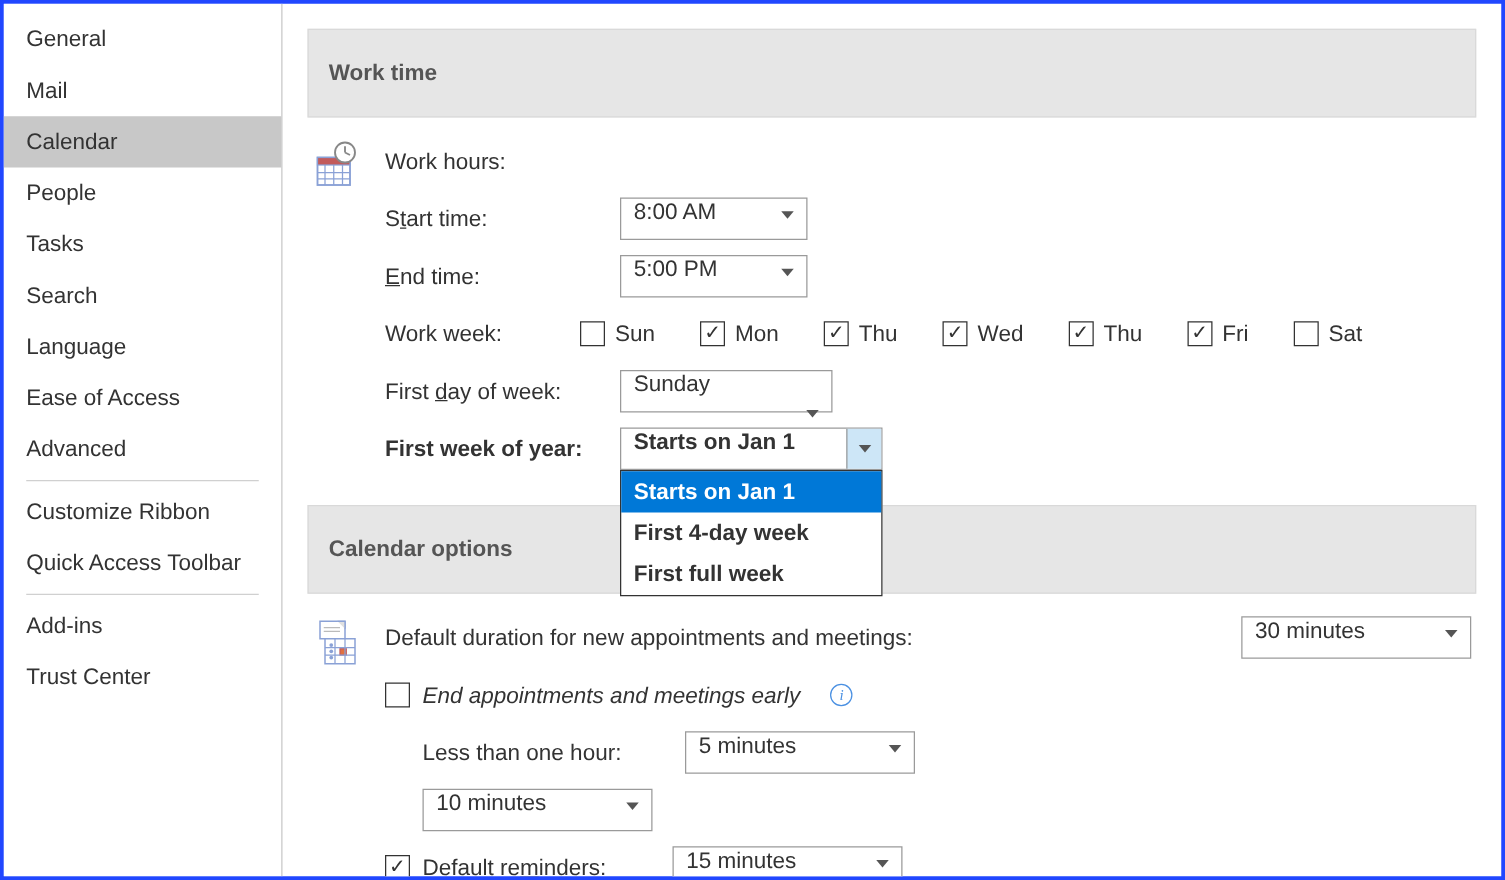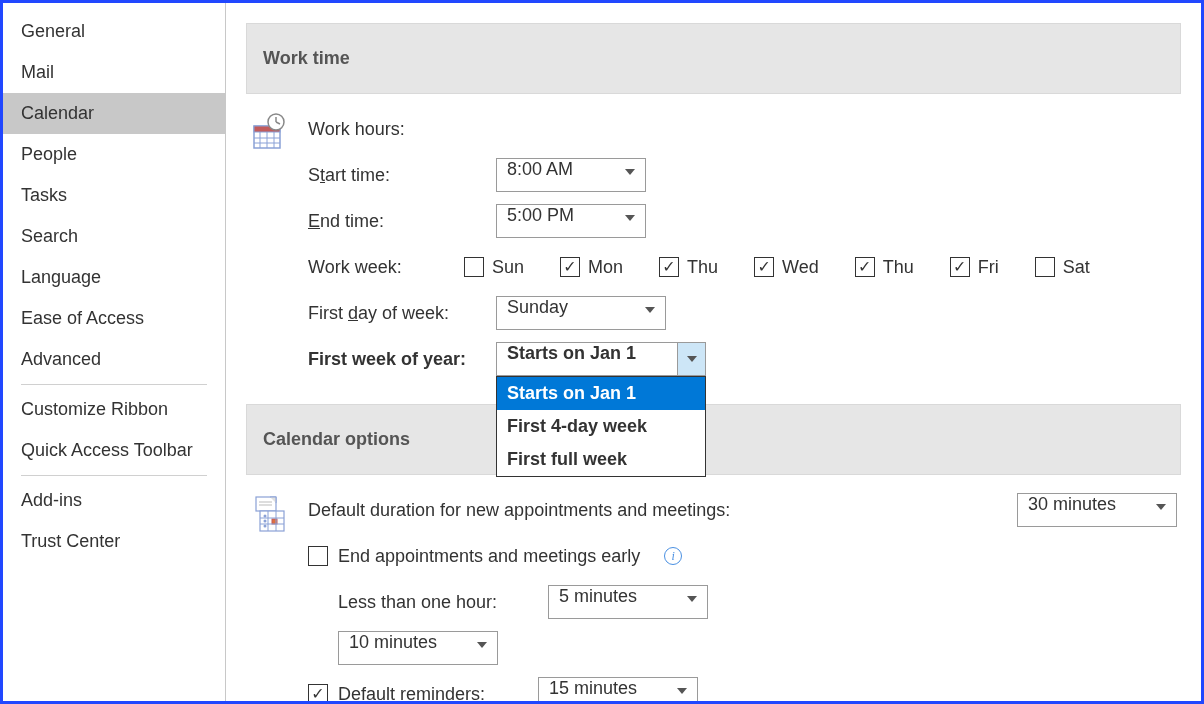--- a/index.html
+++ b/index.html
@@ -16,22 +16,22 @@
 .section-icon { width: 44px; flex: 0 0 44px; display: flex; justify-content: center; padding-top: 4px; }
 .section-content { flex: 1; }
 .row { display: flex; align-items: center; gap: 20px; min-height: 42px; margin-bottom: 4px; }
 .row-indent { padding-left: 30px; }
 .label { width: 168px; }
 .sub-label { width: 190px; }
 
 .select { border: 1px solid #9a9a9a; background: #fff; height: 34px; display: inline-flex; align-items: flex-start; padding: 0 10px; position: relative; cursor: pointer; }
 .select .caret { margin-left: auto; padding-left: 10px; }
 .select.w140 { width: 150px; }
-.select.w170 { width: 170px; }
-.select.w165 { width: 160px; }
+.select.w170 { width: 170px; flex-direction: column; }
+.select.w165 { width: 184px; }
 .select.first-week { width: 210px; }
 .select.first-week .caret-box { position: absolute; right: 0; top: 0; bottom: 0; width: 28px; background: #cde6f7; border-left: 1px solid #9a9a9a; display: flex; align-items: center; justify-content: center; }
 
 .caret-down { display: inline-block; width: 0; height: 0; border-left: 5px solid transparent; border-right: 5px solid transparent; border-top: 6px solid #555; }
 
 .checkbox { display: inline-flex; align-items: center; justify-content: center; width: 20px; height: 20px; border: 1px solid #333; background: #fff; cursor: pointer; }
 .checkmark { font-size: 16px; line-height: 1; color: #333; }
 .day-group { display: flex; align-items: center; gap: 8px; }
 .days-row .label { width: 120px; }
 .days-row { gap: 36px; }
@@ -200,21 +200,21 @@
         <div class="row">
           <span>Default duration for new appointments and meetings:</span>
           <div class="select w165" style="margin-left:auto; margin-right:4px;">
             <span>30 minutes</span>
             <span class="caret"><span class="caret-down"></span></span>
           </div>
         </div>
 
         <div class="row">
           <span class="checkbox"></span>
-          <span style="margin-left:-10px;">End appointments and meetings early</span>
+          <span style="margin-left:-10px;font-style:italic;">End appointments and meetings early</span>
           <span class="info-icon">i</span>
         </div>
 
         <div class="row row-indent">
           <span class="sub-label">Less than one hour:</span>
           <div class="select w165">
             <span>5 minutes</span>
             <span class="caret"><span class="caret-down"></span></span>
           </div>
         </div>

